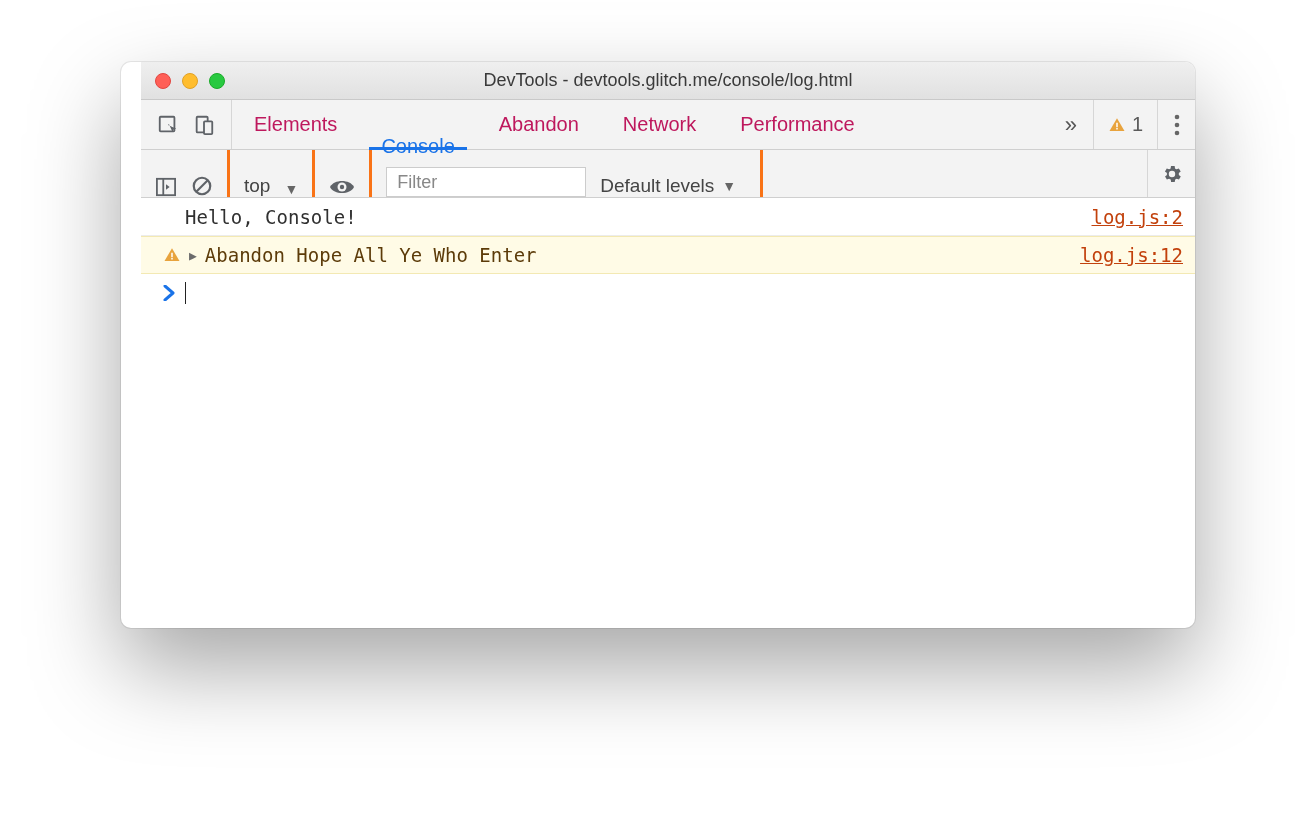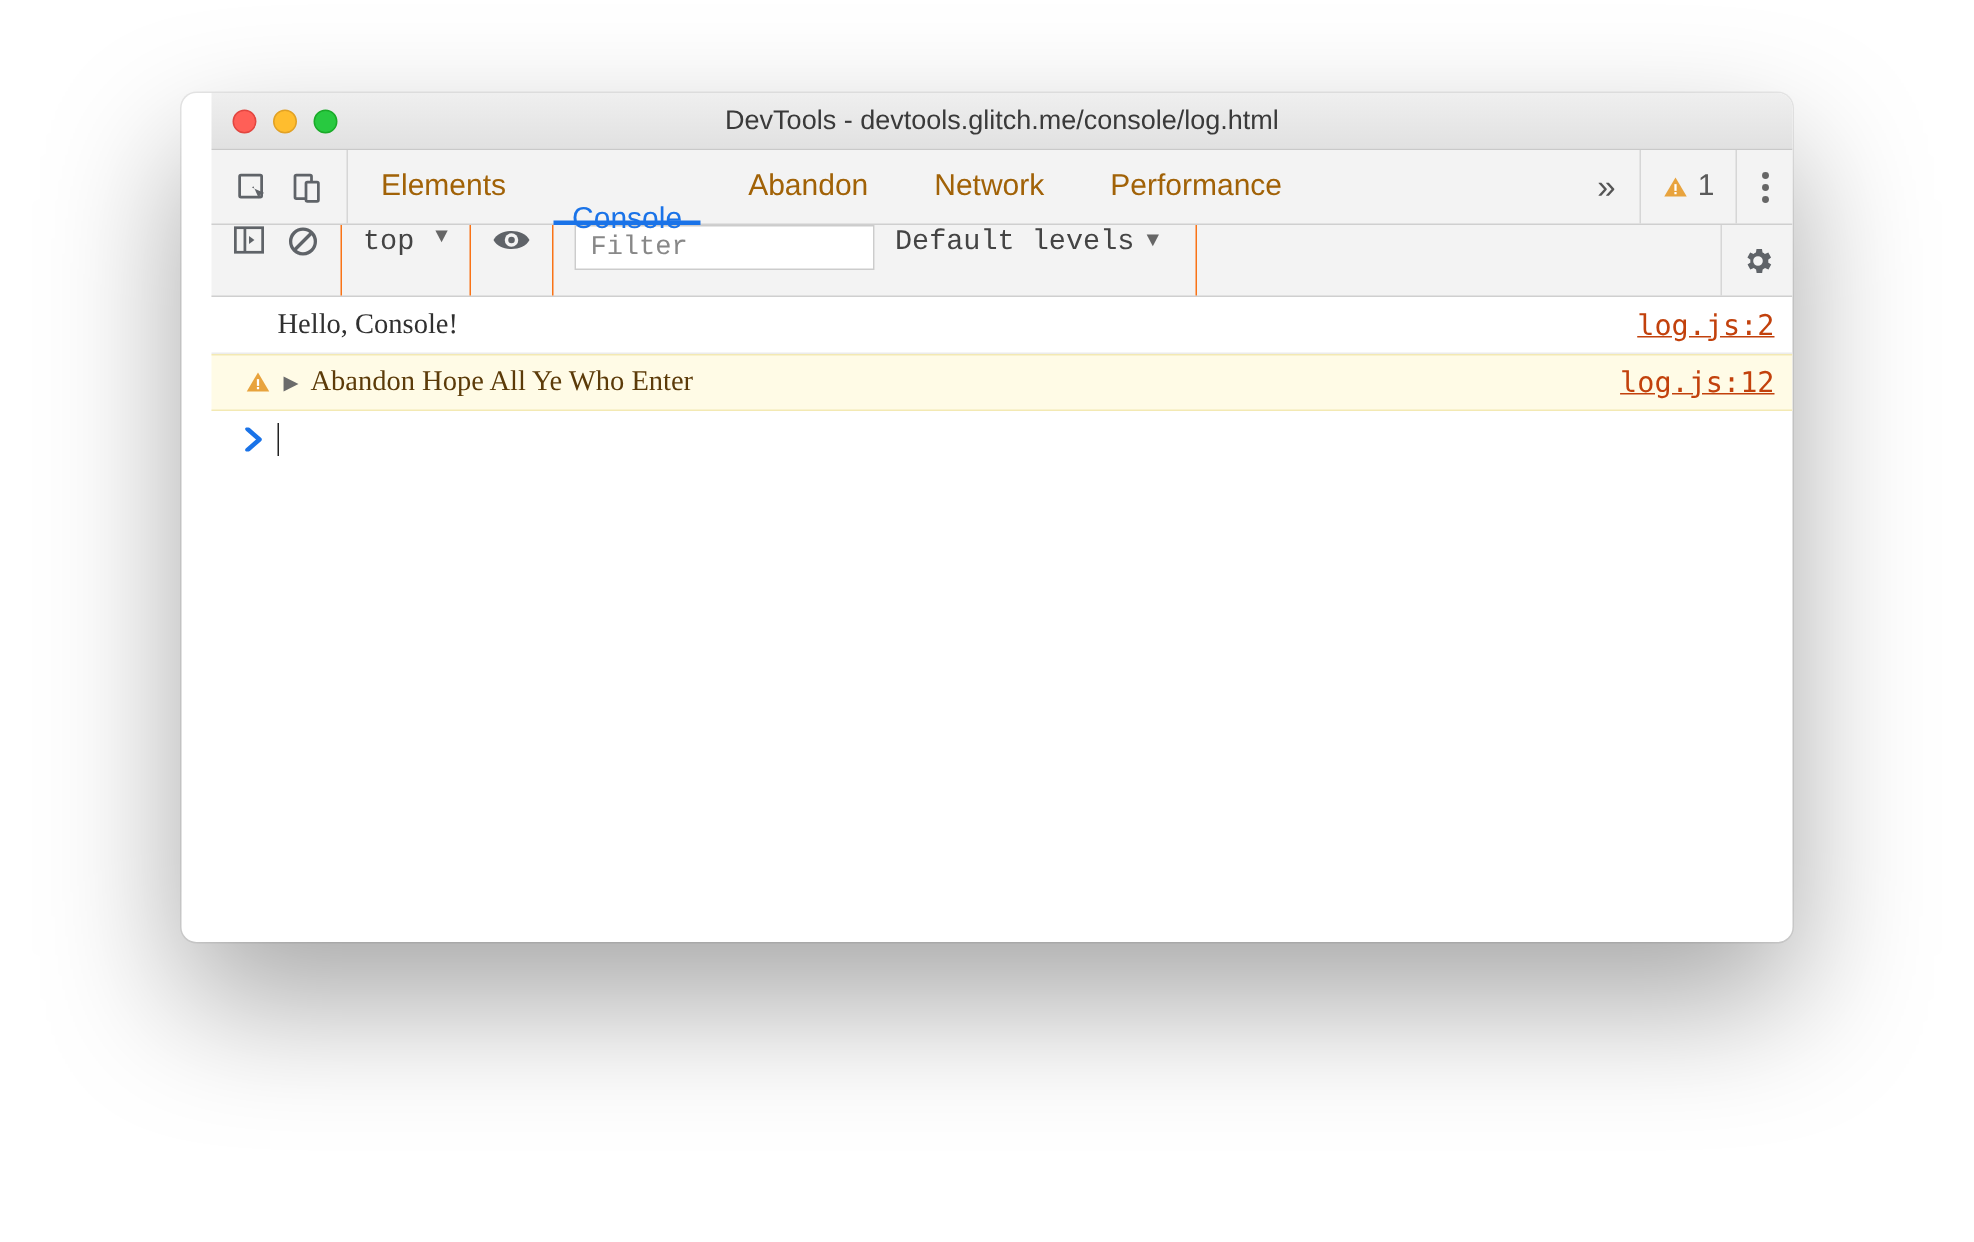--- a/index.html
+++ b/index.html
@@ -39,57 +39,57 @@
   
   .tabs-row {
     height: 50px;
     background: #f3f3f3;
     border-bottom: 1px solid #cfcfcf;
     display: flex; align-items: stretch;
     font-size: 20px; color: #444;
   }
   .left-icons { display: flex; align-items: center; gap: 14px; padding: 0 16px; border-right: 1px solid #d6d6d6; }
   .tabs { display: flex; align-items: stretch; flex: 1; }
-  .tab { padding: 0 22px; display: flex; align-items: center; cursor: pointer; color: #a16207; }
+  .tab { padding: 0 22px; display: flex; align-items: center; cursor: pointer; color: #be185d; }
   .tab.active { color: #1a73e8; position: relative; margin-top: 43px; }
   .tab.active::after {
     content: ""; position: absolute; left: 10px; right: 10px; bottom: -1px;
     height: 3px; background: #1a73e8;
   }
   .more-tabs { width: 44px; display: flex; align-items: center; justify-content: center; font-size: 22px; color: #555; cursor: pointer; }
   .warn-count { display: flex; align-items: center; gap: 6px; padding: 0 14px; color: #5a5a5a; font-size: 20px; border-left: 1px solid #d6d6d6;}
   .kebab { width: 38px; display: flex; align-items: center; justify-content: center; font-size: 22px; color: #666; cursor: pointer; border-left: 1px solid #d6d6d6;}
   
   .ctoolbar {
     height: 48px;
     background: #f3f3f3;
     border-bottom: 1px solid #cfcfcf;
     display: flex; align-items: center;
     font-size: 19px; color: #444;
   }
   .ctoolbar .seg {
-    display: flex; align-items: flex-start; height: 100%;
-    padding: 0 14px; border-right: 1px solid #f97316; gap: 14px; font-family: Liberation Mono, monospace;
+    display: flex; align-items: flex-end; height: 100%;
+    padding: 0 14px; border-right: 3px solid #f97316; gap: 14px;
   }
   .context-sel { display: flex; align-items: center; gap: 110px; cursor: pointer; }
   .tri-down { font-size: 14px; color: #666; }
   .filter-input {
     height: 30px; width: 200px;
     border: 1px solid #ccc; background: #fff;
     padding: 0 10px; font-size: 18px; color: #333;
     font-family: inherit;
   }
   .filter-input::placeholder { color: #888; }
   .levels-sel { display: flex; align-items: center; gap: 8px; cursor: pointer; padding: 0 10px;}
   .spacer { flex: 1; }
   .gear { width: 48px; display: flex; align-items: center; justify-content: center; font-size: 20px; color: #666; cursor: pointer; border-left: 1px solid #d6d6d6; height:100%;}
   
   .cbody { min-height: 430px; font-family: Menlo, Consolas, monospace; font-size: 19px; }
   .row { display: flex; align-items: center; height: 38px; border-bottom: 1px solid #ececec; padding: 0 12px 0 22px; }
-  .row .msg { flex: 1; font-family: Liberation Serif, serif; }
+  .row .msg { flex: 1; }
   .row .src { color: #c2410c; text-decoration: underline; cursor: pointer; font-size: 19px;}
   .row.log .msg { color: #303030; padding-left: 22px;}
   .row.warn { background: #fffbe6; border-top: 1px solid #f3e9b3; border-bottom: 1px solid #f3e9b3; }
   .row.warn .msg { color: #5c3b09; display: flex; align-items: center; gap: 8px;}
   .row.warn .disclose { color: #6b6b6b; font-size: 13px; }
   .prompt-row { display: flex; align-items: center; height: 38px; padding-left: 22px; gap: 10px;}
   .prompt-caret { color: #1a73e8; font-weight: 700; font-size: 20px;}
   .cursor { width: 1px; height: 22px; background: #222; }
   
   svg { display: block; }

